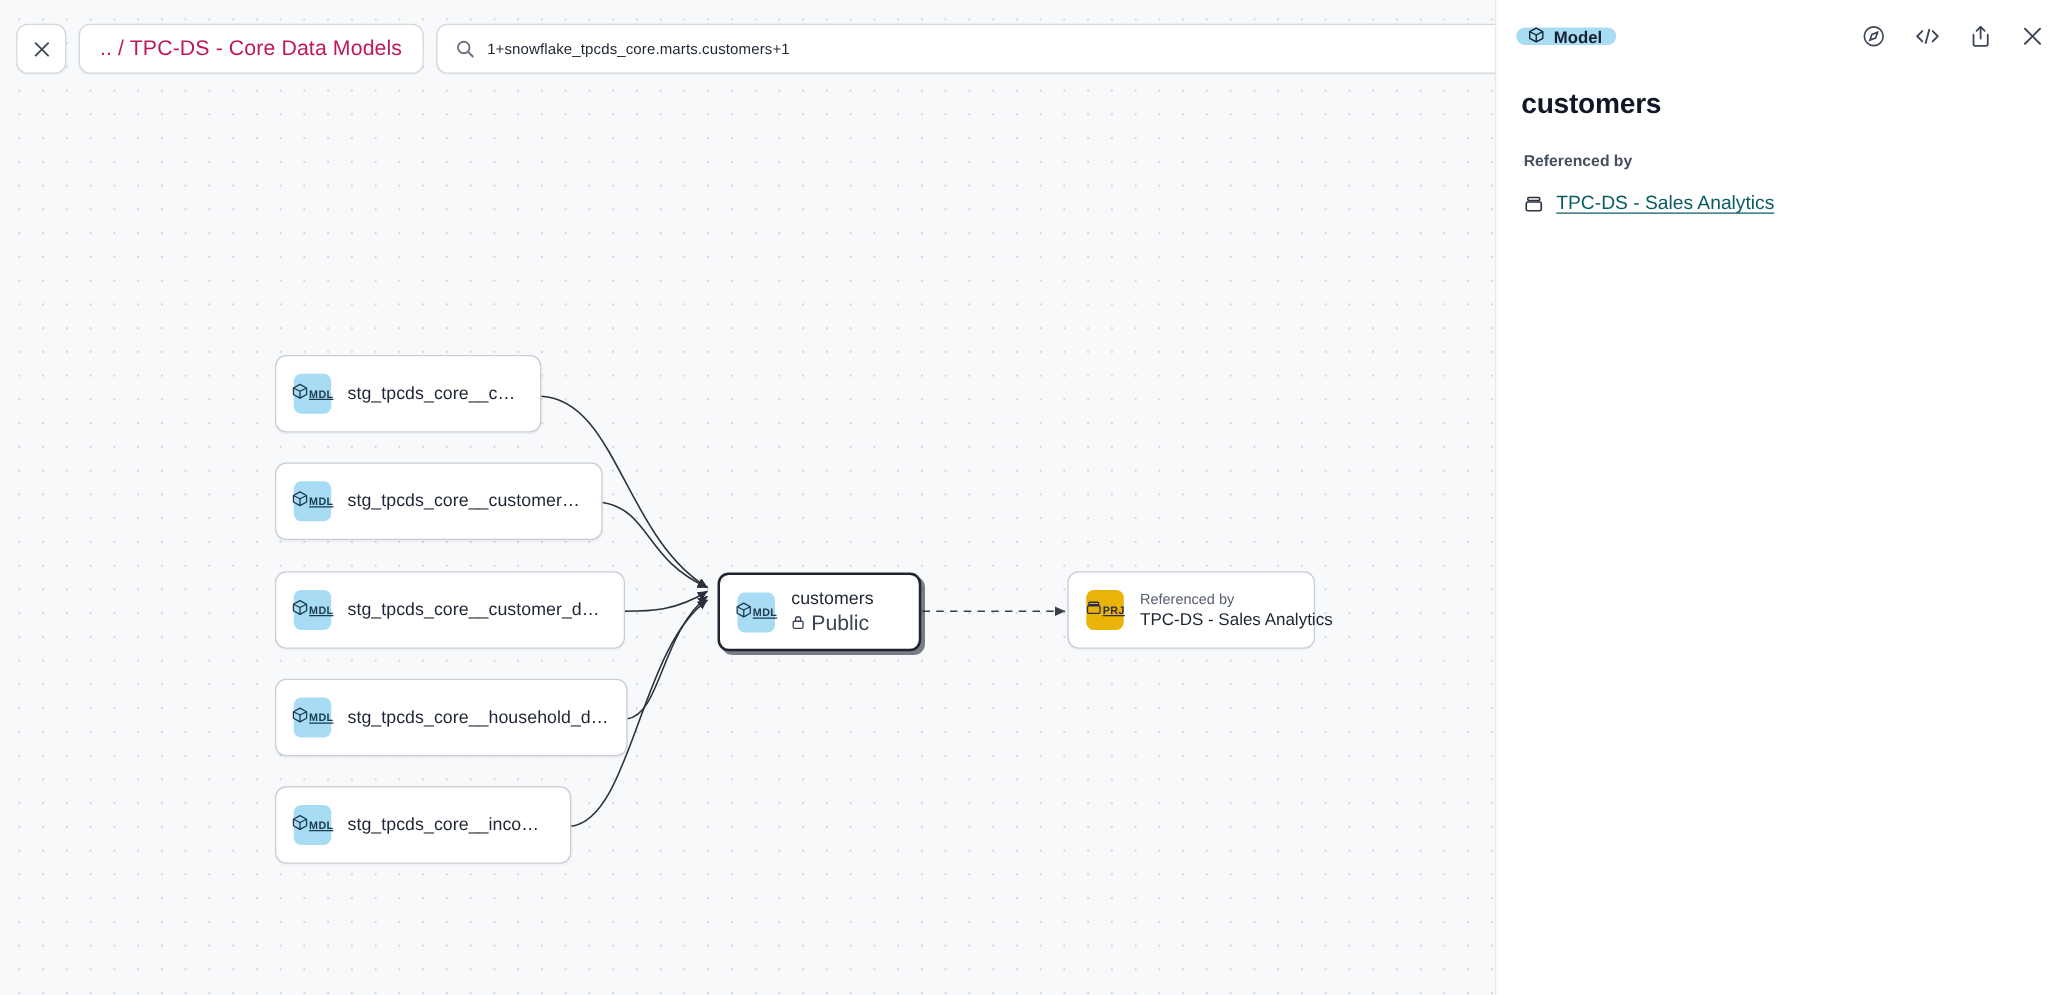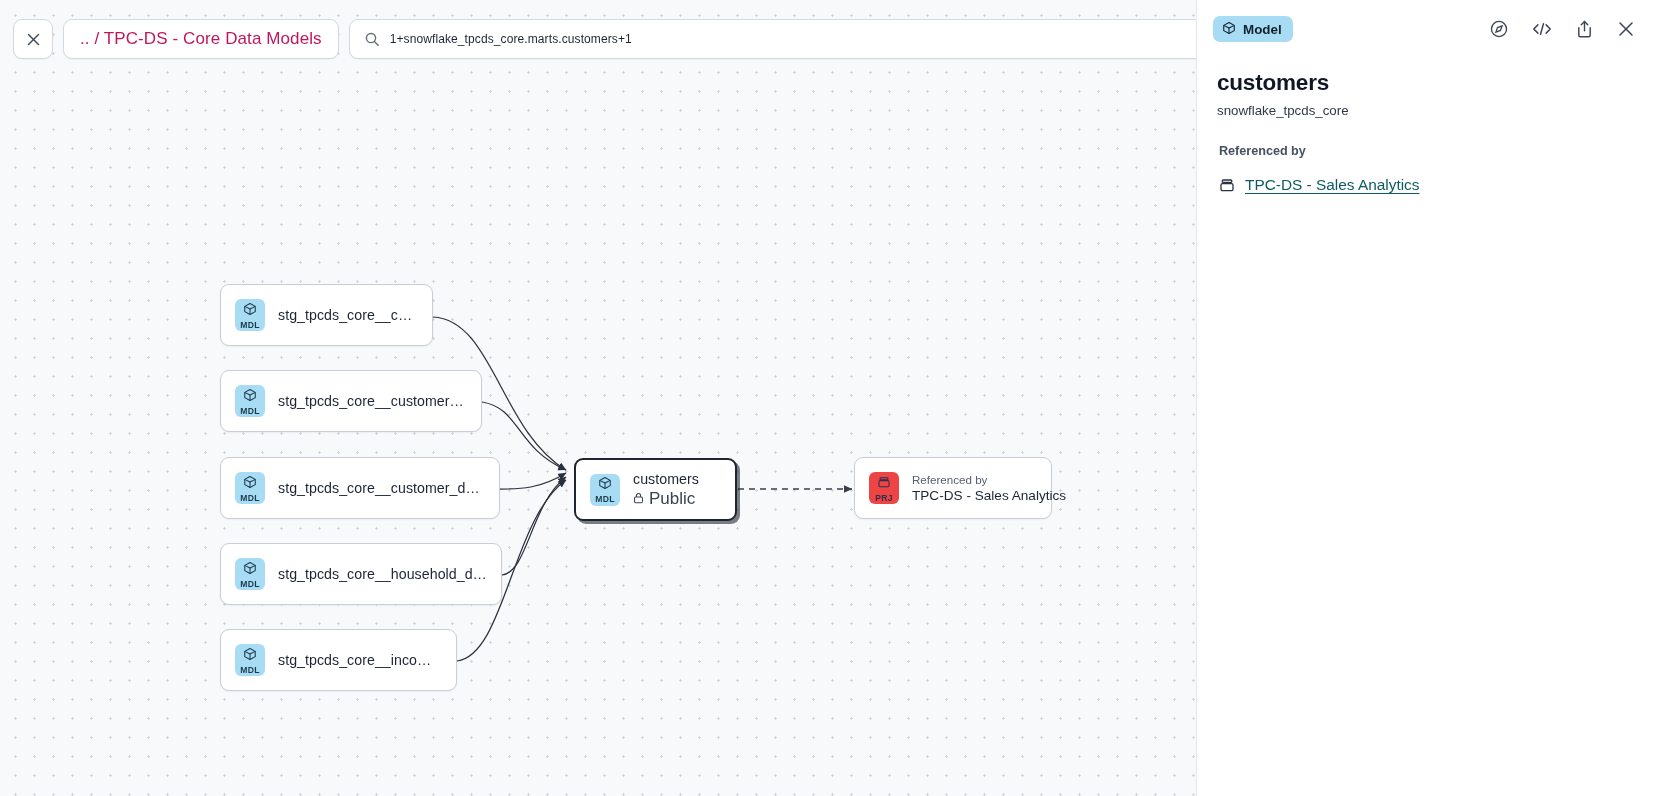--- a/index.html
+++ b/index.html
@@ -69,25 +69,25 @@
     gap: 13px;
     box-shadow: 0 1px 2px rgba(16,24,40,.05);
     cursor: pointer;
   }
   .node.selected {
     border: 2px solid #1f2530;
     box-shadow: 3px 3px 0 rgba(20,24,32,.55);
   }
   .badge {
     width: 30px; height: 32px; border-radius: 6px;
-    display:flex; flex-direction:column; align-items:center; justify-content:center;
-    gap:0px; flex:0 0 auto;
+    display:flex; flex-direction:row; align-items:center; justify-content:center;
+    gap:0px; flex:0 0 auto;text-decoration:underline;
   }
   .badge.mdl { background:#a7dcf4; color:#1b3a4b; }
-  .badge.prj { background:#ef4444; color:#2b2f52; }
+  .badge.prj { background:#eab308; color:#2b2f52; }
   .badge .bsvg { display:block; margin-top:1px; }
   .badge .btxt { font-size:8.6px; font-weight:700; letter-spacing:.3px; line-height:10px; }
 
   .node-body { min-width:0; display:flex; flex-direction:column; justify-content:center; }
   .node-title {
     font-size: 14.2px; color:#1d2533; white-space:nowrap;
     overflow:hidden; text-overflow:ellipsis; letter-spacing:.05px;
   }
   .node-sub {
     font-size: 17px; color:#3b4351; display:flex; align-items:center; gap:5px;
@@ -102,21 +102,21 @@
     background:#ffffff; border-left:1px solid #e4e7ec;
     position:relative;
   }
   #panel-top {
     height:58px; display:flex; align-items:center; justify-content:space-between;
     padding: 0 20px 0 16px;
   }
   #model-chip {
     display:inline-flex; align-items:center; gap:7px;
     background:#a7dcf4; color:#12212c;
-    border-radius:7px; height:26px; padding:0 11px 0 9px;
+    border-radius:7px; height:14px; padding:0 11px 0 9px;
     font-size:13.4px; font-weight:600;
   }
   #panel-actions { display:flex; align-items:center; gap:22px; color:#3c4654; }
   #panel-actions .pa { cursor:pointer; display:flex; align-items:center; }
 
   #panel-head { padding: 12px 20px 0 20px; }
   #panel-title { font-size:22.5px; font-weight:700; color:#101726; letter-spacing:-.2px; }
   #panel-subtitle { margin-top:7px; font-size:13.3px; color:#2f3948; }
 
   #tabs {
@@ -365,21 +365,20 @@
           <svg width="20" height="20" viewBox="0 0 20 20" stroke="currentColor" stroke-width="1.5" stroke-linecap="round">
             <line x1="4" y1="4" x2="16" y2="16"></line>
               <line x1="16" y1="4" x2="4" y2="16"></line>
           </svg>
         </span>
       </span>
     </div>
 
     <div id="panel-head">
       <div id="panel-title">customers</div>
-      <div id="panel-subtitle">snowflake_tpcds_core</div>
     </div>
 
 
     <div id="panel-section">
       <div id="section-label">Referenced by</div>
       <div id="ref-row">
         <span class="ref-ico">
           <svg width="16" height="16" viewBox="0 0 16 16" fill="none" stroke="currentColor" stroke-width="1.3" stroke-linejoin="round">
             <rect x="2" y="6.6" width="12" height="7" rx="1.3"></rect>
             <rect x="3.2" y="3" width="9.6" height="2.4" rx="1"></rect>

